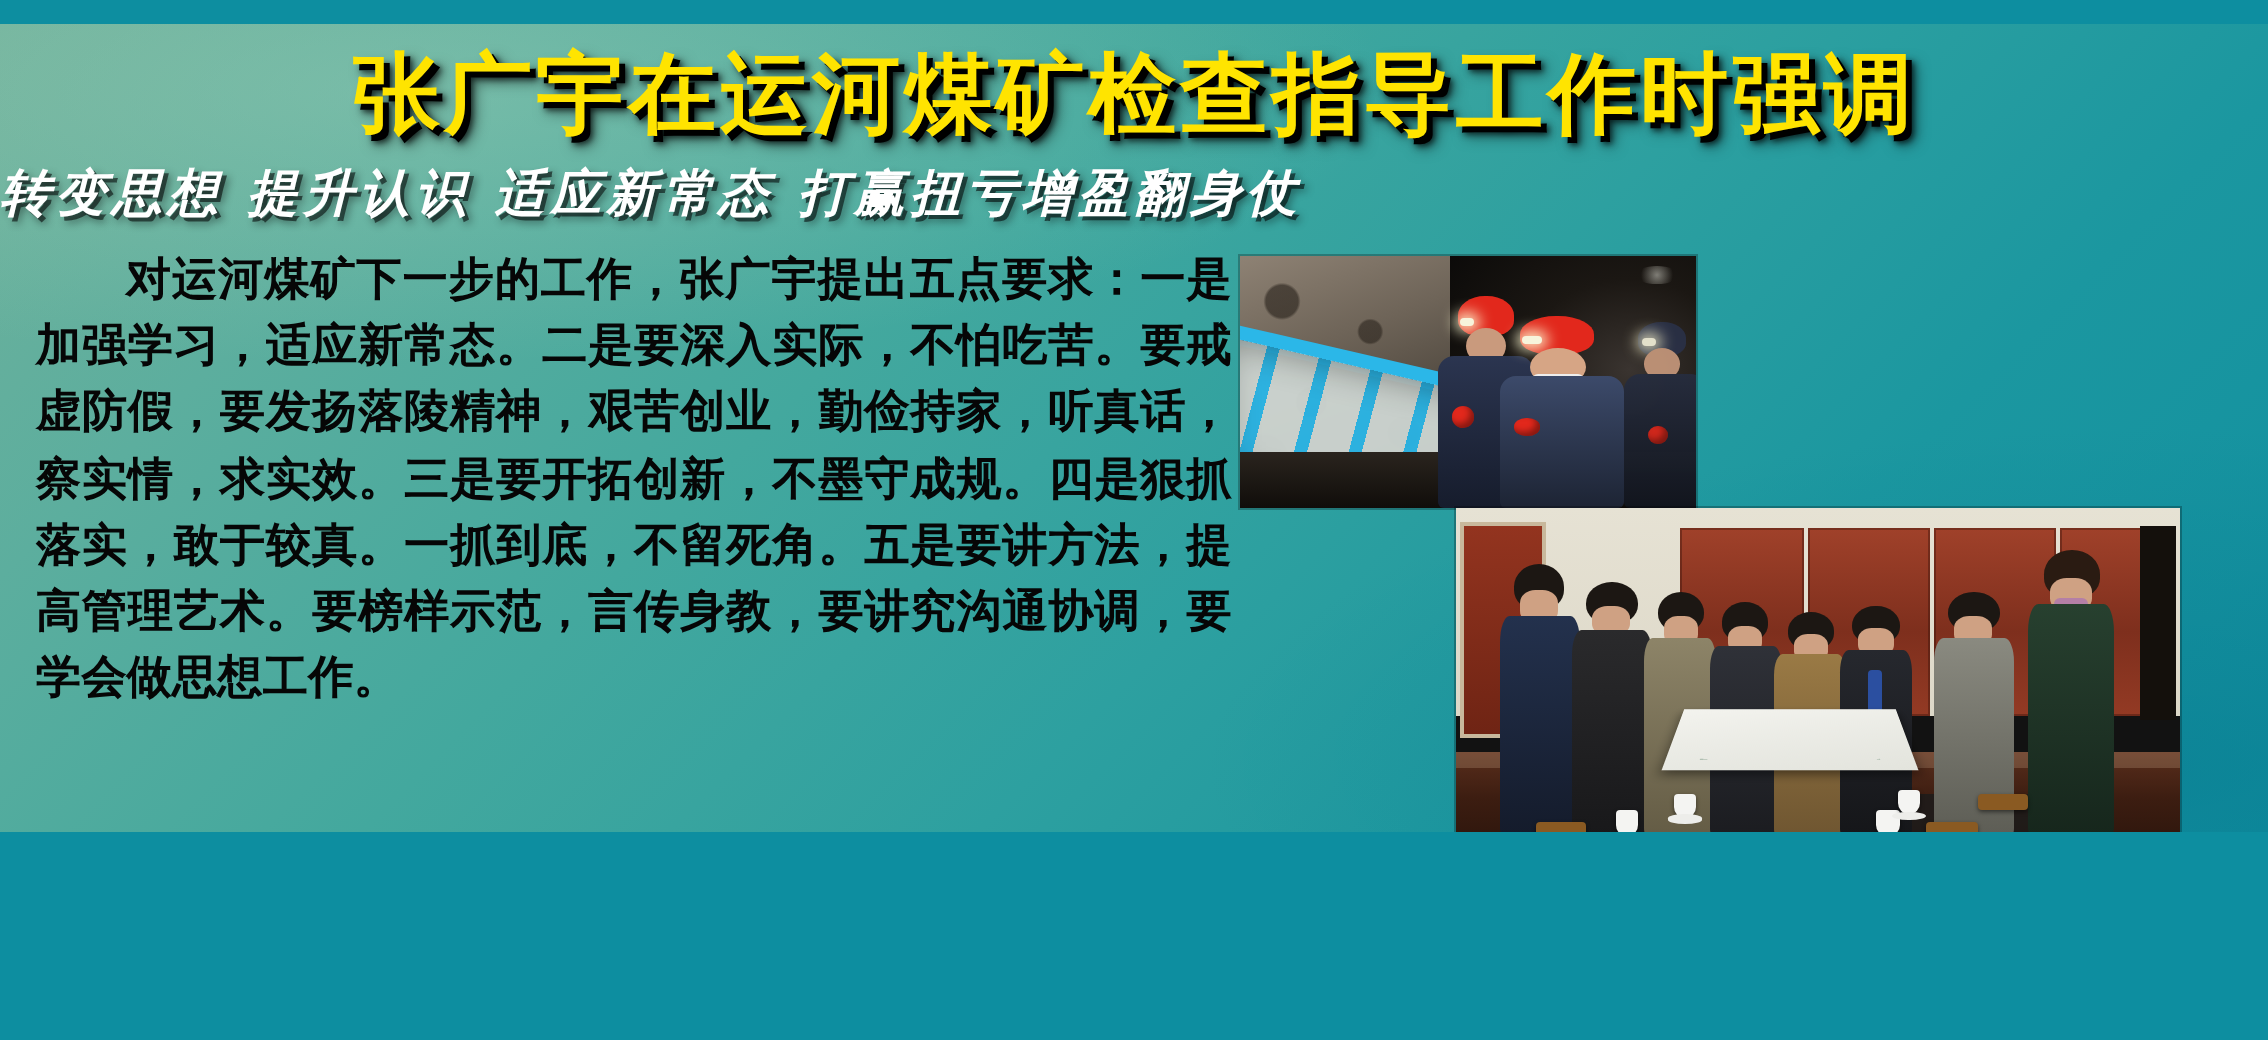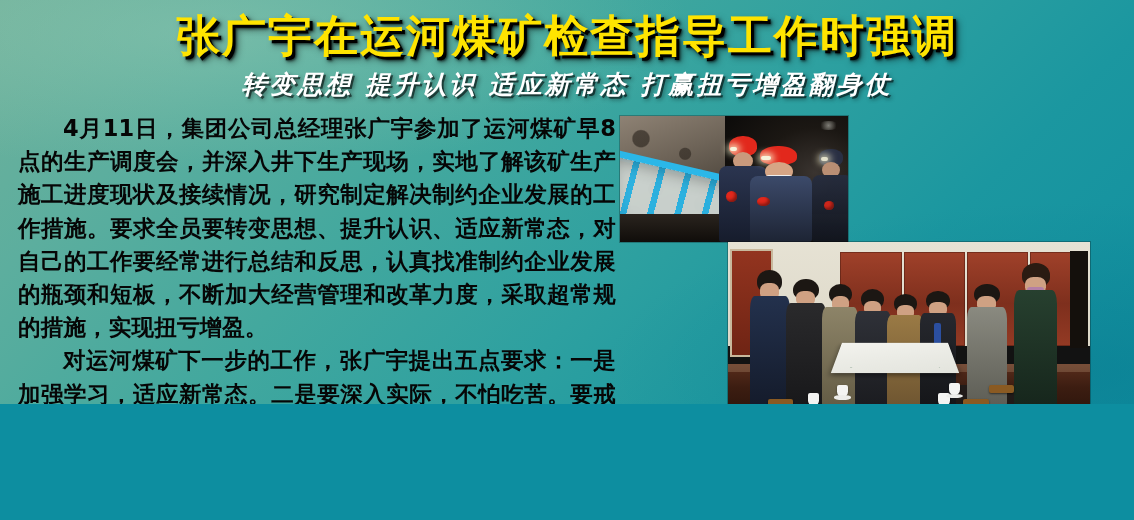--- a/index.html
+++ b/index.html
@@ -15,20 +15,21 @@
     overflow: hidden;
     font-family: "DejaVu Sans", "Liberation Sans", sans-serif;
     background:
       linear-gradient(135deg,
         #6fb19b 0%,
         #5cae9e 18%,
         #43a89e 38%,
         #2da0a0 58%,
         #1b97a0 76%,
         #108fa0 100%);
+    margin-top: 12px;
   }
   
   #poster::after {
     content: "";
     position: absolute;
     inset: 0;
     pointer-events: none;
     background:
       radial-gradient(ellipse 70% 55% at 18% 8%, rgba(160,210,185,0.38) 0%, rgba(160,210,185,0.0) 62%),
       radial-gradient(ellipse 60% 60% at 95% 92%, rgba(0,105,130,0.30) 0%, rgba(0,105,130,0.0) 70%);
@@ -51,21 +52,20 @@
       3px 3px 0 #000,
       4px 4px 3px rgba(0,0,0,0.75),
       5px 5px 7px rgba(0,0,0,0.5);
     z-index: 5;
   }
   .subhead {
     position: absolute;
     top: 68px;
     left: 0;
     width: 1134px;
-    text-align: center;
     font-size: 25px;
     line-height: 34px;
     font-weight: bold;
     font-style: italic;
     color: #ffffff;
     letter-spacing: 3px;
     white-space: nowrap;
     text-shadow:
       2px 2px 0 rgba(0,0,0,0.55),
       3px 3px 4px rgba(0,0,0,0.45);
@@ -318,21 +318,20 @@
 </head>
 <body>
 
 <div id="poster">
 
   <div class="headline">张广宇在运河煤矿检查指导工作时强调</div>
 
   <div class="subhead">转变思想 提升认识 适应新常态 打赢扭亏增盈翻身仗</div>
 
   <div class="article">
-    <p>4月11日，集团公司总经理张广宇参加了运河煤矿早8点的生产调度会，并深入井下生产现场，实地了解该矿生产施工进度现状及接续情况，研究制定解决制约企业发展的工作措施。要求全员要转变思想、提升认识、适应新常态，对自己的工作要经常进行总结和反思，认真找准制约企业发展的瓶颈和短板，不断加大经营管理和改革力度，采取超常规的措施，实现扭亏增盈。</p>
     <p>对运河煤矿下一步的工作，张广宇提出五点要求：一是加强学习，适应新常态。二是要深入实际，不怕吃苦。要戒虚防假，要发扬落陵精神，艰苦创业，勤俭持家，听真话，察实情，求实效。三是要开拓创新，不墨守成规。四是狠抓落实，敢于较真。一抓到底，不留死角。五是要讲方法，提高管理艺术。要榜样示范，言传身教，要讲究沟通协调，要学会做思想工作。</p>
   </div>
 
   <div class="photo" id="photo-mine">
     <div class="ph-layer mine-dark"></div>
     <div class="ph-layer mine-rock"></div>
     <div class="ph-layer mine-rail2"></div>
     <div class="ph-layer mine-rail"></div>
     <div class="ph-layer mine-floor"></div>
     <div class="ph-layer mine-ceil"></div>

